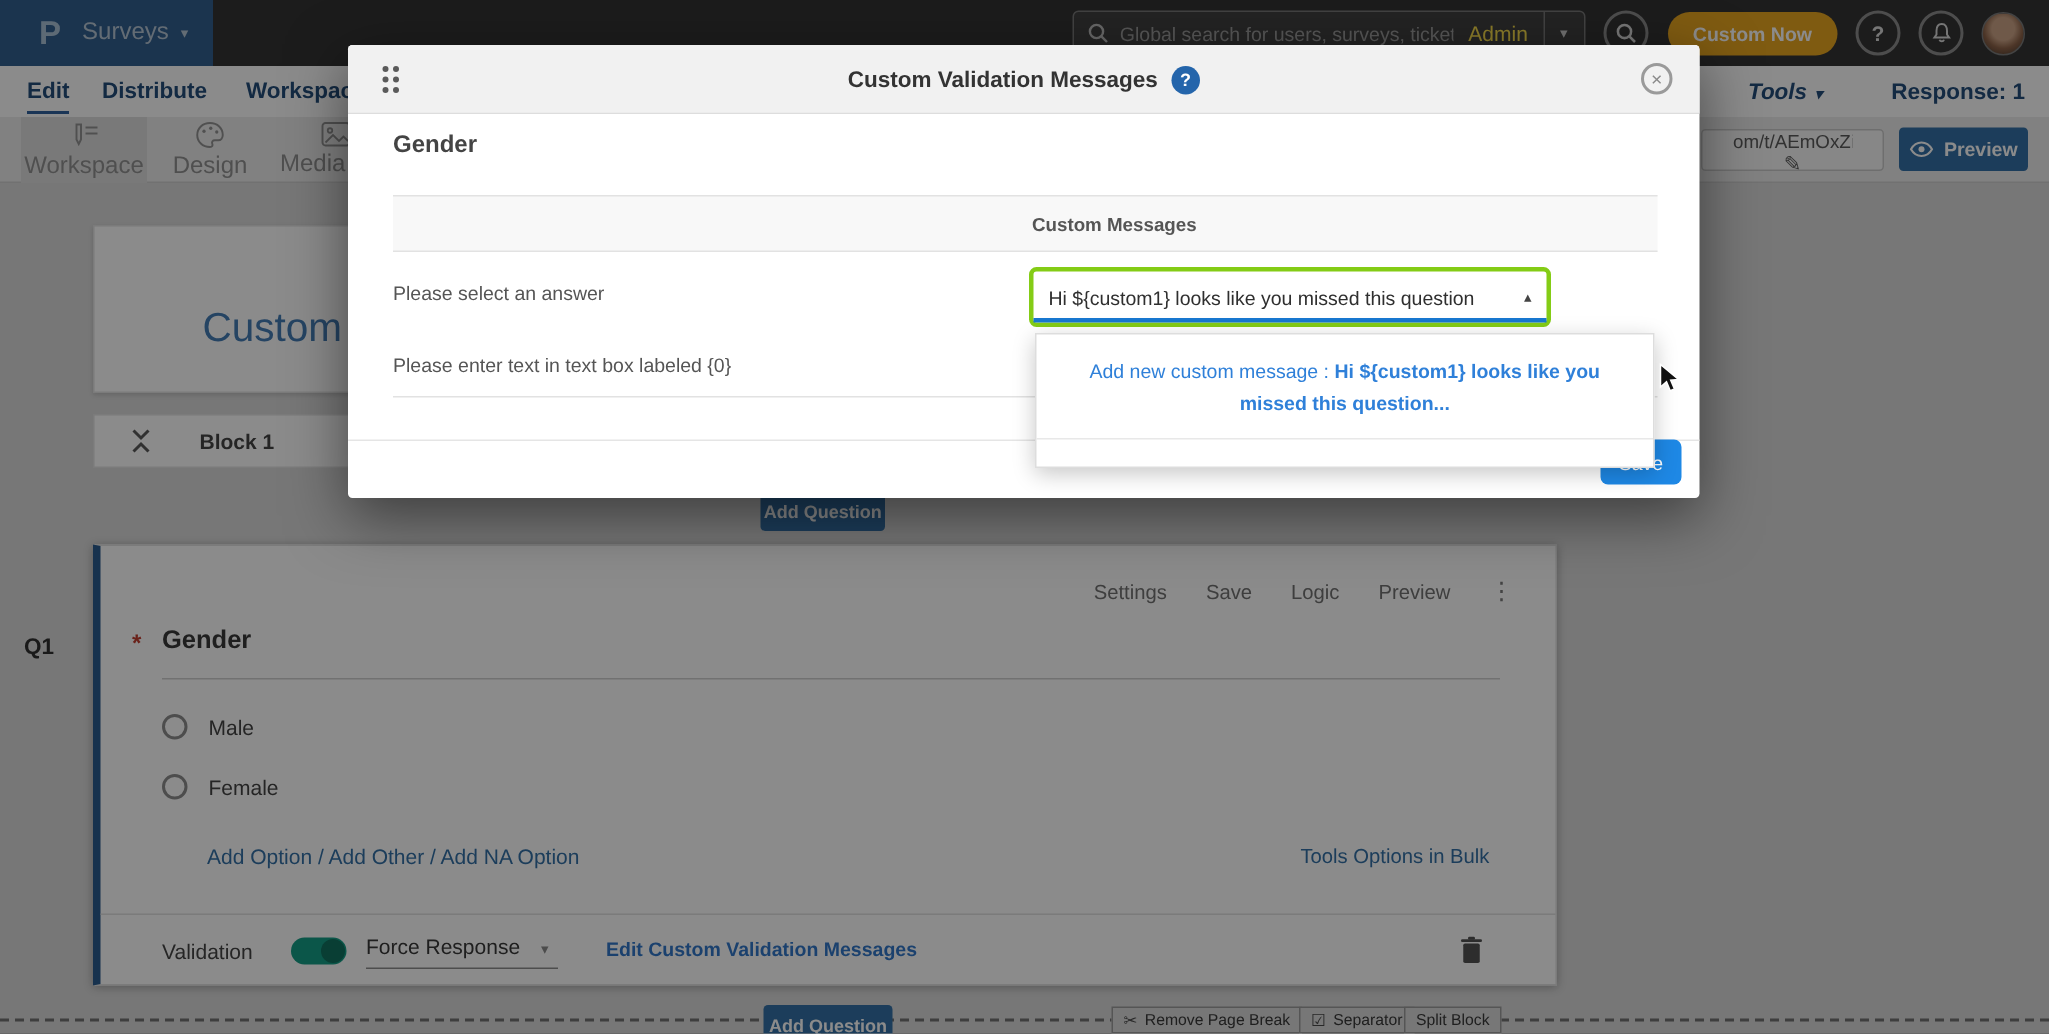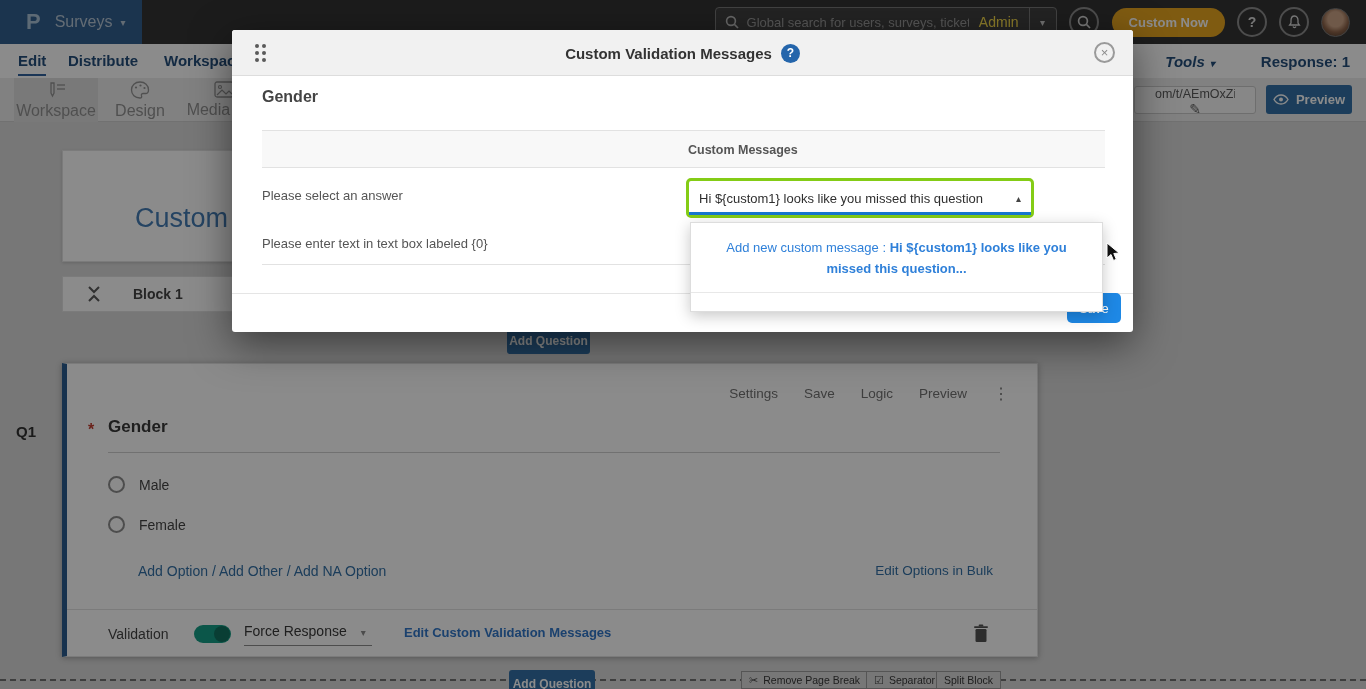--- a/index.html
+++ b/index.html
@@ -279,21 +279,21 @@
         <span class="opt-lbl">Male</span>
       </div>
       <div class="opt-row" style="top:152px">
         <span class="radio"></span>
         <span class="opt-lbl">Female</span>
       </div>
 
       <div class="opt-links">
         <span>Add Option</span><span> / </span><span>Add Other</span><span> / </span><span>Add NA Option</span>
       </div>
-      <span class="bulk-link">Edit Options in Bulk</span>
+      <span class="bulk-link">Tools Options in Bulk</span>
 
       <div class="val-section">
         <span class="val-lbl">Validation</span>
         <span class="toggle">
             <span class="knob"></span>
           </span>
         <span class="force-resp"><span>Force Response</span><span class="caret">▾</span></span>
         <span class="ecvm-link">Edit Custom Validation Messages</span>
         <svg class="trash" width="16" height="19" viewBox="0 0 16 19">
             <rect x="2.5" y="5" width="11" height="13" rx="1.2" fill="#4f4f4f"></rect>

